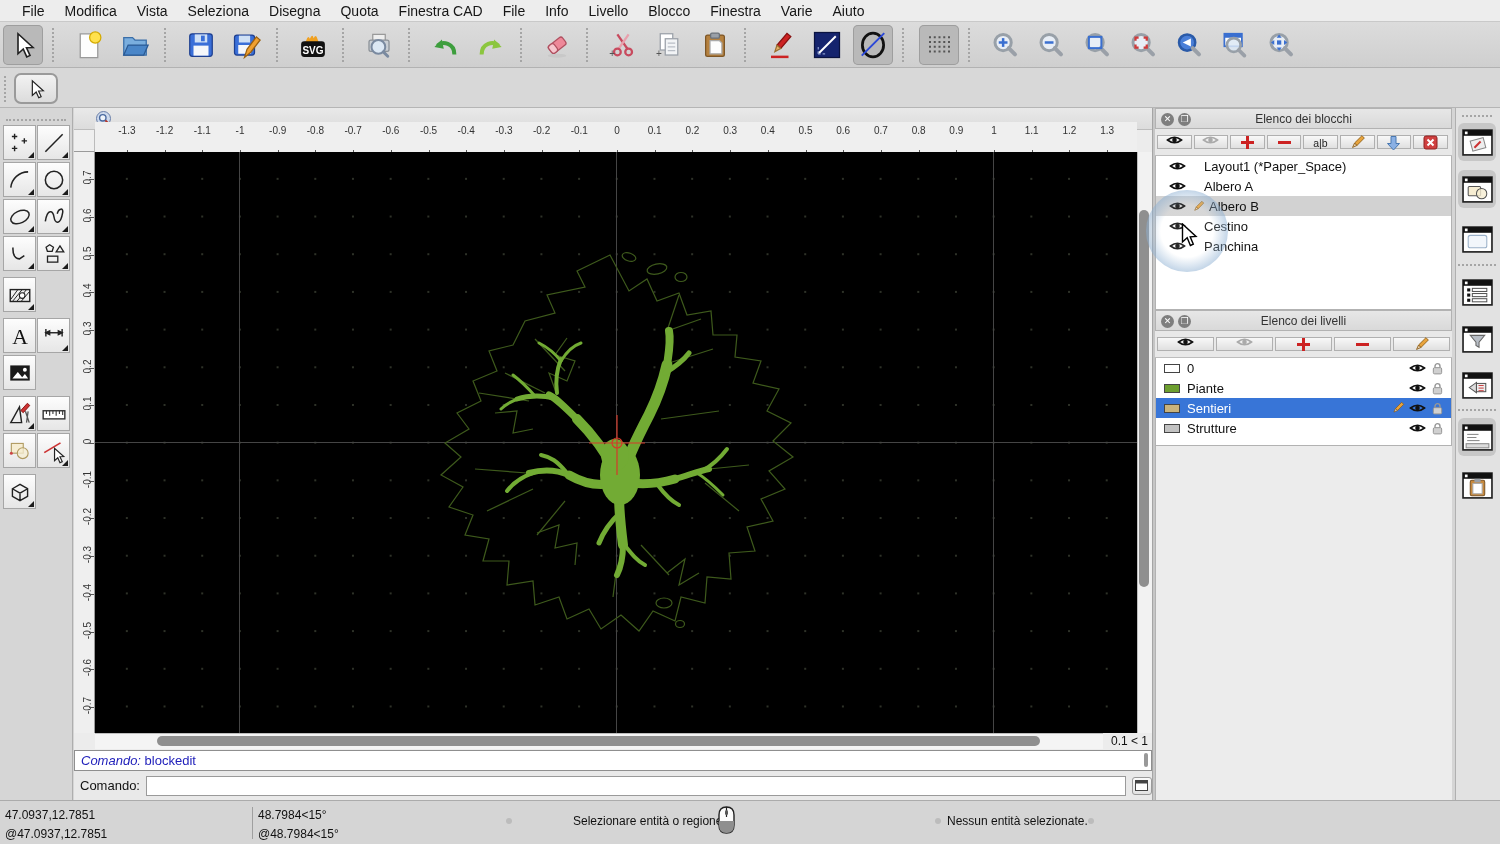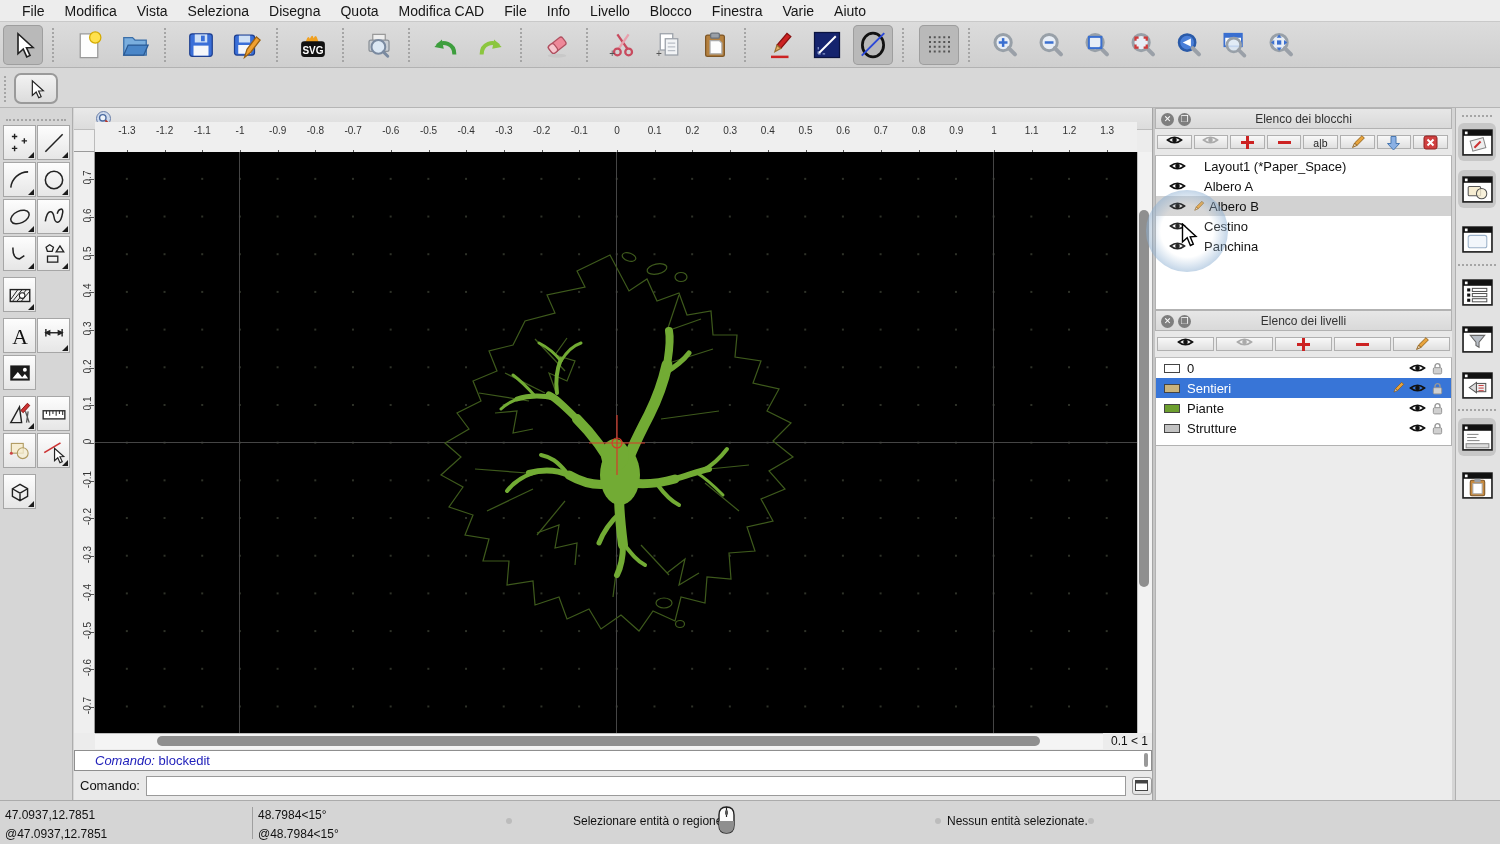--- a/index.html
+++ b/index.html
@@ -50,21 +50,21 @@
 
   
   #vscroll { left:1137px; top:152px; width:15px; height:581px; background:#f2f2f2; border-left:1px solid #bdbdbd; }
   #vscroll-thumb { left:1139px; top:210px; width:10px; height:377px; background:#8f8f8f; border-radius:5px; }
   #hscroll { left:95px; top:733px; width:1008px; height:16px; background:#f4f4f4; border-top:1px solid #bdbdbd; }
   #hscroll-thumb { left:157px; top:736px; width:883px; height:10px; background:#8f8f8f; border-radius:5px; }
   #zoomlabel { left:1103px; top:733px; width:49px; height:16px; background:#ececec; font-size:12px; color:#111; text-align:right; padding:1px 4px 0 0; }
   #resize-grip { left:1142px; top:750px; width:10px; height:7px; background:#a8a8a8; }
 
   
-  #cmd-history { left:74px; top:750px; width:1078px; height:21px; background:#fff; border:1px solid #8f8f8f; font-size:13px; padding:2px 20px; color:#2222bb; }
+  #cmd-history { left:74px; top:750px; width:1078px; height:21px; background:#fff; border:1px solid #8f8f8f; font-size:13px; padding:2px 6px; color:#2222bb; }
   #cmd-history .lbl { font-style:italic; }
   #cmd-scroll { left:1144px; top:753px; width:4px; height:14px; background:#999; border-radius:2px; }
   #cmd-row { left:74px; top:771px; width:1078px; height:29px; background:#e9e9e9; display:flex; align-items:center; }
   #cmd-label { font-size:13px; color:#111; margin-left:6px; }
   #cmd-input { margin-left:6px; width:980px; height:20px; border:1px solid #9a9a9a; background:#fff; font-size:13px; padding:0 4px; font-family:"Liberation Sans",sans-serif; }
   #cmd-toggle { margin-left:6px; width:20px; height:18px; background:linear-gradient(#fbfbfb,#e2e2e2); border:1px solid #9a9a9a; border-radius:3px; display:flex; align-items:center; justify-content:center; }
 
   
   #statusbar { left:0; top:800px; width:1500px; height:44px; background:#d5d5d5; border-top:1px solid #ababab; font-size:12px; color:#111;padding-left:22px; }
   .sb-div { position:absolute; top:6px; height:32px; width:1px; background:#9f9f9f; }
@@ -108,21 +108,21 @@
 
 <div id="stage">
 
   <div id="menubar" class="abs">
       <div class="menu-item">File</div>
       <div class="menu-item">Modifica</div>
       <div class="menu-item">Vista</div>
       <div class="menu-item">Seleziona</div>
       <div class="menu-item">Disegna</div>
       <div class="menu-item">Quota</div>
-      <div class="menu-item">Modifica CAD</div>
+      <div class="menu-item">Finestra CAD</div>
       <div class="menu-item">File</div>
       <div class="menu-item">Info</div>
       <div class="menu-item">Livello</div>
       <div class="menu-item">Blocco</div>
       <div class="menu-item">Finestra</div>
       <div class="menu-item">Varie</div>
       <div class="menu-item">Aiuto</div>
     </div>
 
   <div id="toolbar" class="abs">
@@ -854,20 +854,34 @@
           <div style="width: 17px; height: 12px;"><svg viewBox="0 0 17 12">
               <path d="M1.5 6 Q8.5 0.5 15.5 6 Q8.5 11.5 1.5 6 Z" fill="none" stroke="#111" stroke-width="1.6"></path>
               <circle cx="8.5" cy="6" r="2.3" fill="#111"></circle>
             </svg></div>
           <div style="width: 15px; height: 15px;"><svg viewBox="0 0 18 17">
               <rect x="4" y="8" width="10" height="7.5" rx="1.5" fill="#d0d0d0" stroke="#979797" stroke-width="1.2"></rect>
               <path d="M6 8 V6.2 a3 3 0 0 1 6 0 V8" fill="none" stroke="#979797" stroke-width="1.7"></path>
             </svg></div>
         </div>
       </div>
+      <div class="prow lrow">
+        <div class="swatch" style="background: rgb(109, 159, 47);"></div>
+        <div class="llabel">Piante</div>
+        <div class="ricons">
+          <div style="width: 17px; height: 12px;"><svg viewBox="0 0 17 12">
+              <path d="M1.5 6 Q8.5 0.5 15.5 6 Q8.5 11.5 1.5 6 Z" fill="none" stroke="#111" stroke-width="1.6"></path>
+              <circle cx="8.5" cy="6" r="2.3" fill="#111"></circle>
+            </svg></div>
+          <div style="width: 15px; height: 15px;"><svg viewBox="0 0 18 17">
+              <rect x="4" y="8" width="10" height="7.5" rx="1.5" fill="#d0d0d0" stroke="#979797" stroke-width="1.2"></rect>
+              <path d="M6 8 V6.2 a3 3 0 0 1 6 0 V8" fill="none" stroke="#979797" stroke-width="1.7"></path>
+            </svg></div>
+        </div>
+      </div>
       <div class="prow lrow sel-blue">
         <div class="swatch" style="background: rgb(201, 179, 124);"></div>
         <div class="llabel">Sentieri</div>
         <div class="ricons">
           <div style="width: 14px; height: 14px;"><svg viewBox="0 0 17 17">
               <g transform="rotate(45 8.5 8.5)">
                 <rect x="6.8" y="0.5" width="3.4" height="10.5" fill="#e8a33c" stroke="#8a5a10" stroke-width="0.8"></rect>
                 <path d="M6.8 11 l1.7 4.5 1.7-4.5z" fill="#e8d0b0" stroke="#8a5a10" stroke-width="0.8"></path>
               </g>
             </svg></div>
@@ -875,34 +889,20 @@
               <path d="M1.5 6 Q8.5 0.5 15.5 6 Q8.5 11.5 1.5 6 Z" fill="none" stroke="#111" stroke-width="1.6"></path>
               <circle cx="8.5" cy="6" r="2.3" fill="#111"></circle>
             </svg></div>
           <div style="width: 15px; height: 15px;"><svg viewBox="0 0 18 17">
               <rect x="4" y="8" width="10" height="7.5" rx="1.5" fill="#d0d0d0" stroke="#979797" stroke-width="1.2"></rect>
               <path d="M6 8 V6.2 a3 3 0 0 1 6 0 V8" fill="none" stroke="#979797" stroke-width="1.7"></path>
             </svg></div>
         </div>
       </div>
       <div class="prow lrow">
-        <div class="swatch" style="background: rgb(109, 159, 47);"></div>
-        <div class="llabel">Piante</div>
-        <div class="ricons">
-          <div style="width: 17px; height: 12px;"><svg viewBox="0 0 17 12">
-              <path d="M1.5 6 Q8.5 0.5 15.5 6 Q8.5 11.5 1.5 6 Z" fill="none" stroke="#111" stroke-width="1.6"></path>
-              <circle cx="8.5" cy="6" r="2.3" fill="#111"></circle>
-            </svg></div>
-          <div style="width: 15px; height: 15px;"><svg viewBox="0 0 18 17">
-              <rect x="4" y="8" width="10" height="7.5" rx="1.5" fill="#d0d0d0" stroke="#979797" stroke-width="1.2"></rect>
-              <path d="M6 8 V6.2 a3 3 0 0 1 6 0 V8" fill="none" stroke="#979797" stroke-width="1.7"></path>
-            </svg></div>
-        </div>
-      </div>
-      <div class="prow lrow">
         <div class="swatch" style="background: rgb(194, 194, 194);"></div>
         <div class="llabel">Strutture</div>
         <div class="ricons">
           <div style="width: 17px; height: 12px;"><svg viewBox="0 0 17 12">
               <path d="M1.5 6 Q8.5 0.5 15.5 6 Q8.5 11.5 1.5 6 Z" fill="none" stroke="#111" stroke-width="1.6"></path>
               <circle cx="8.5" cy="6" r="2.3" fill="#111"></circle>
             </svg></div>
           <div style="width: 15px; height: 15px;"><svg viewBox="0 0 18 17">
               <rect x="4" y="8" width="10" height="7.5" rx="1.5" fill="#d0d0d0" stroke="#979797" stroke-width="1.2"></rect>
               <path d="M6 8 V6.2 a3 3 0 0 1 6 0 V8" fill="none" stroke="#979797" stroke-width="1.7"></path>

